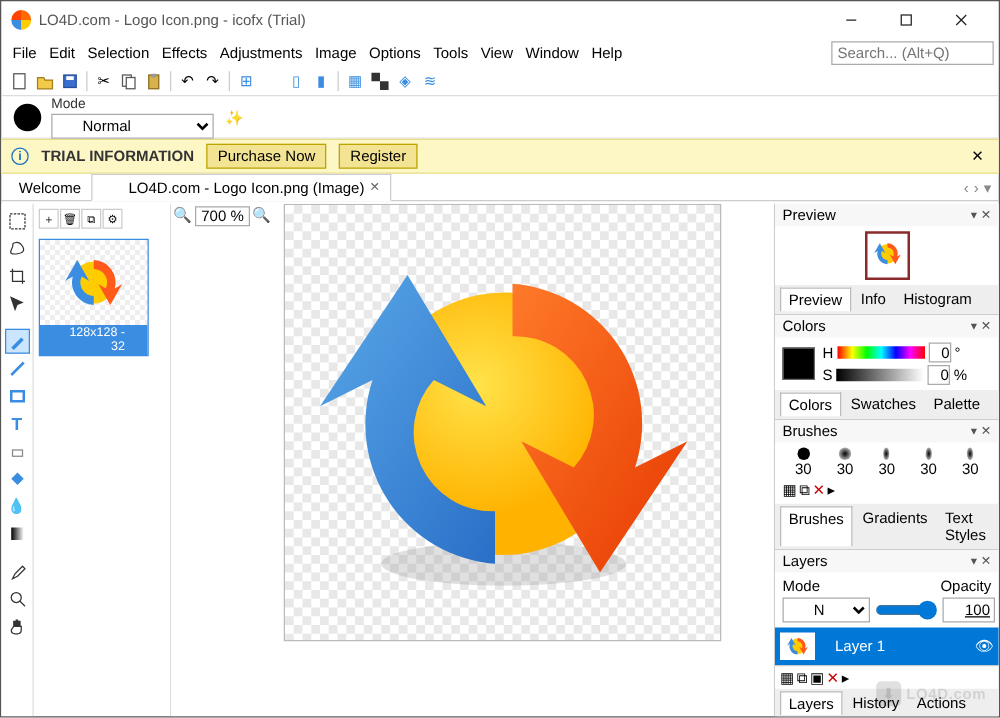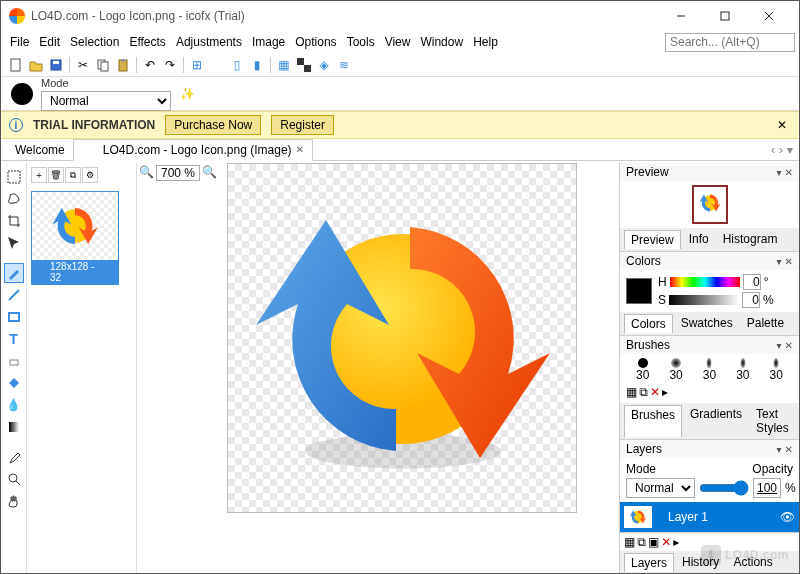--- a/index.html
+++ b/index.html
@@ -48,21 +48,21 @@
 
 .main { position: absolute; top: 162px; bottom: 0; left: 0; right: 0; display: flex; }
 .lefttools { width: 26px; background: #fff; border-right: 1px solid #ddd; display: flex; flex-direction: column; align-items: center; gap: 2px; padding-top: 4px; }
 .ltool { width: 20px; height: 20px; display: flex; align-items: center; justify-content: center; }
 .ltool.active { background: #cce5ff; border: 1px solid #3a8de0; }
 
 .sizespanel { width: 110px; border-right: 1px solid #ddd; padding: 4px; }
 .sizesbar { display: flex; gap: 1px; margin-bottom: 4px; }
 .sizesbar .mini { width: 16px; height: 16px; border: 1px solid #ccc; display: flex; align-items: center; justify-content: center; font-size: 9px; }
 .thumb { width: 88px; border: 1px solid #3a8de0; background-image: repeating-conic-gradient(#eee 0 25%, #fff 0 50%); background-size: 8px 8px; padding: 4px; }
-.thumb .tcap { background: #3a8de0; color: #fff; font-size: 10px; text-align: left; padding: 1px 18px; margin: 4px -4px -4px -4px; }
+.thumb .tcap { background: #3a8de0; color: #fff; font-size: 10px; text-align: right; padding: 1px 18px; margin: 4px -4px -4px -4px; }
 
 .canvas-wrap { flex: 1; position: relative; overflow: auto; background: #fff; }
 .canvas-tools { position: absolute; top: 2px; left: 2px; display: flex; gap: 2px; z-index: 2; }
 .canvas { position: absolute; top: 0; left: 90px; width: 350px; height: 350px; background-image: repeating-conic-gradient(#e8e8e8 0 25%, #fff 0 50%); background-size: 14px 14px; border: 1px solid #bbb; }
 
 .rightpanels { width: 180px; border-left: 1px solid #ccc; display: flex; flex-direction: column; background: #fff; }
 .panel { border-bottom: 1px solid #ccc; }
 .panel-h { display: flex; align-items: center; padding: 2px 6px; background: #f7f7f7; }
 .panel-h .pt { flex: 1; }
 .panel-h .pctrl { color: #555; font-size: 10px; margin-left: 3px; cursor: pointer; }
@@ -83,21 +83,21 @@
 .layerrow { display: flex; align-items: center; gap: 16px; background: #0078d7; color: #fff; padding: 4px; }
 .layermini { width: 28px; height: 22px; background: #fff; }
 .eye { margin-left: auto; }
 
 .watermark { position: absolute; right: 10px; bottom: 8px; font-size: 16px; font-weight: bold; color: rgba(0,0,0,.12); letter-spacing: .5px; pointer-events: none; display: flex; align-items: center; gap: 4px; }
 .watermark .dl { width: 20px; height: 20px; border-radius: 4px; background: rgba(0,0,0,.12); display: flex; align-items: center; justify-content: center; }
 
 
 .logo-svg { display: block; }
 
-select.mode { height: 20px; border: 1px solid #aaa; background: #fff; padding: 0 4px; }
+select.mode { height: 20px; border: 1px solid #aaa; background: #fff; padding: 0 20px; }
 </style>
 </head>
 <body>
 
 <div class="titlebar">
   <div class="appicon"></div>
   <div class="title">LO4D.com - Logo Icon.png - icofx (Trial)</div>
   <div class="winbtns">
     <div class="winbtn">
         <svg viewBox="0 0 10 10">
@@ -451,21 +451,21 @@
           <span class="pctrl">✕</span>
         </div>
       <div class="panel-body">
         <div style="display:flex;gap:10px;font-size:11px">
           <span>Mode</span>
           <span style="margin-left:auto">Opacity</span>
         </div>
         <div style="display:flex;gap:4px;align-items:center;margin-top:2px">
           <select class="mode" style="width:70px"><option>Normal</option></select>
           <input type="range" class="slider" style="width: 50px;" value="100">
-          <input class="numbox" style="width: 28px; text-decoration: underline;" value="100">
+          <input class="numbox" style="width: 42px; text-decoration: underline;" value="100">
           <span>%</span>
         </div>
       </div>
       <div class="layerrow">
         <div class="layermini"><svg viewBox="0 0 100 100" width="28" height="22">
               <circle cx="50" cy="50" r="28" fill="#ffcc00"></circle>
               <path d="M50 20 A30 30 0 0 1 78 58 L88 52 L72 80 L56 52 L66 58 A18 18 0 0 0 50 32 Z" fill="#ff5a1a"></path>
               <path d="M50 80 A30 30 0 0 1 22 42 L12 48 L28 20 L44 48 L34 42 A18 18 0 0 0 50 68 Z" fill="#3a8de0"></path>
             </svg></div>
         <span>Layer 1</span>

